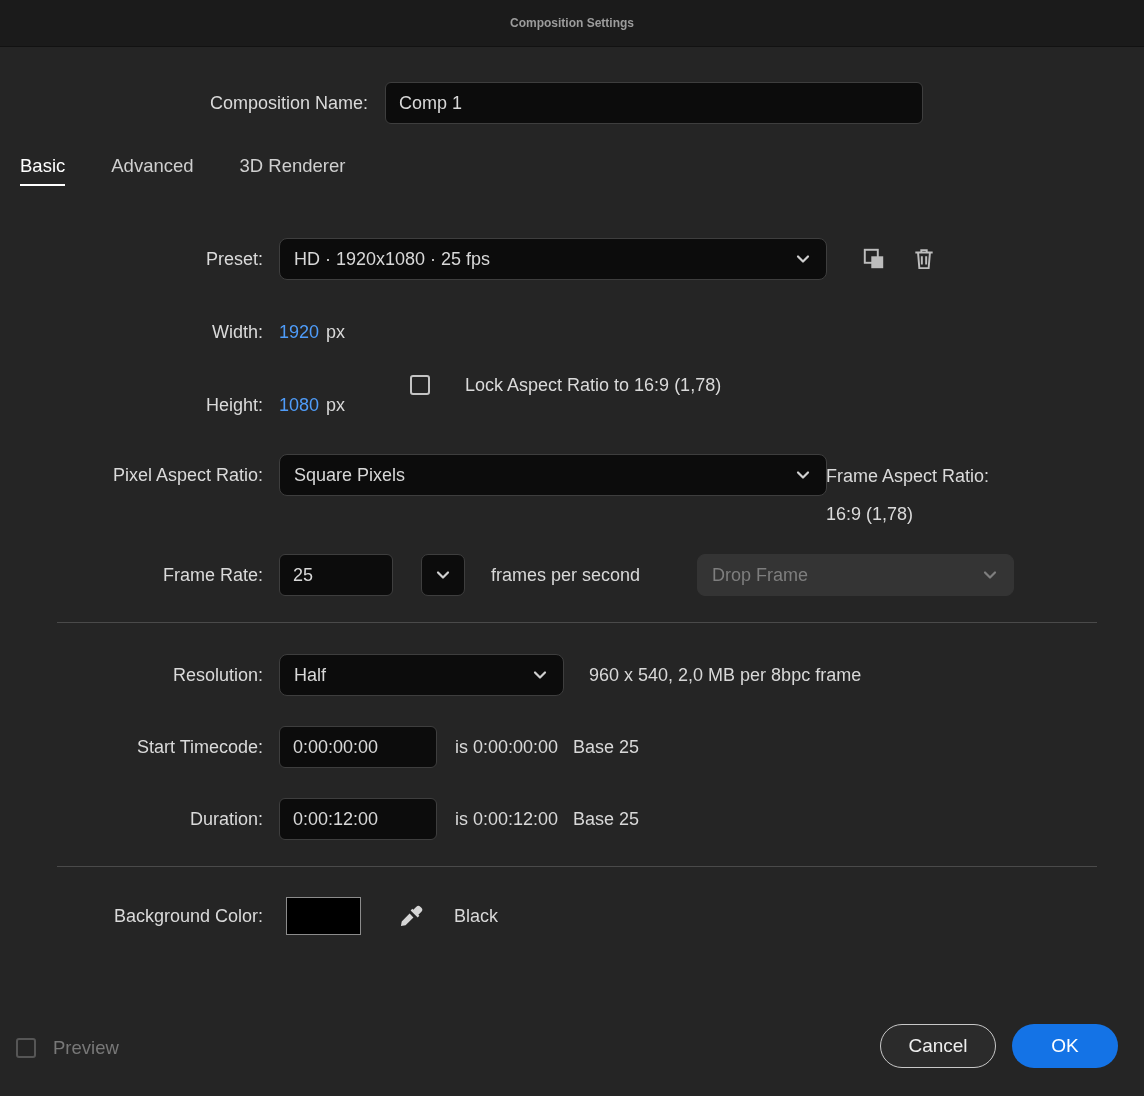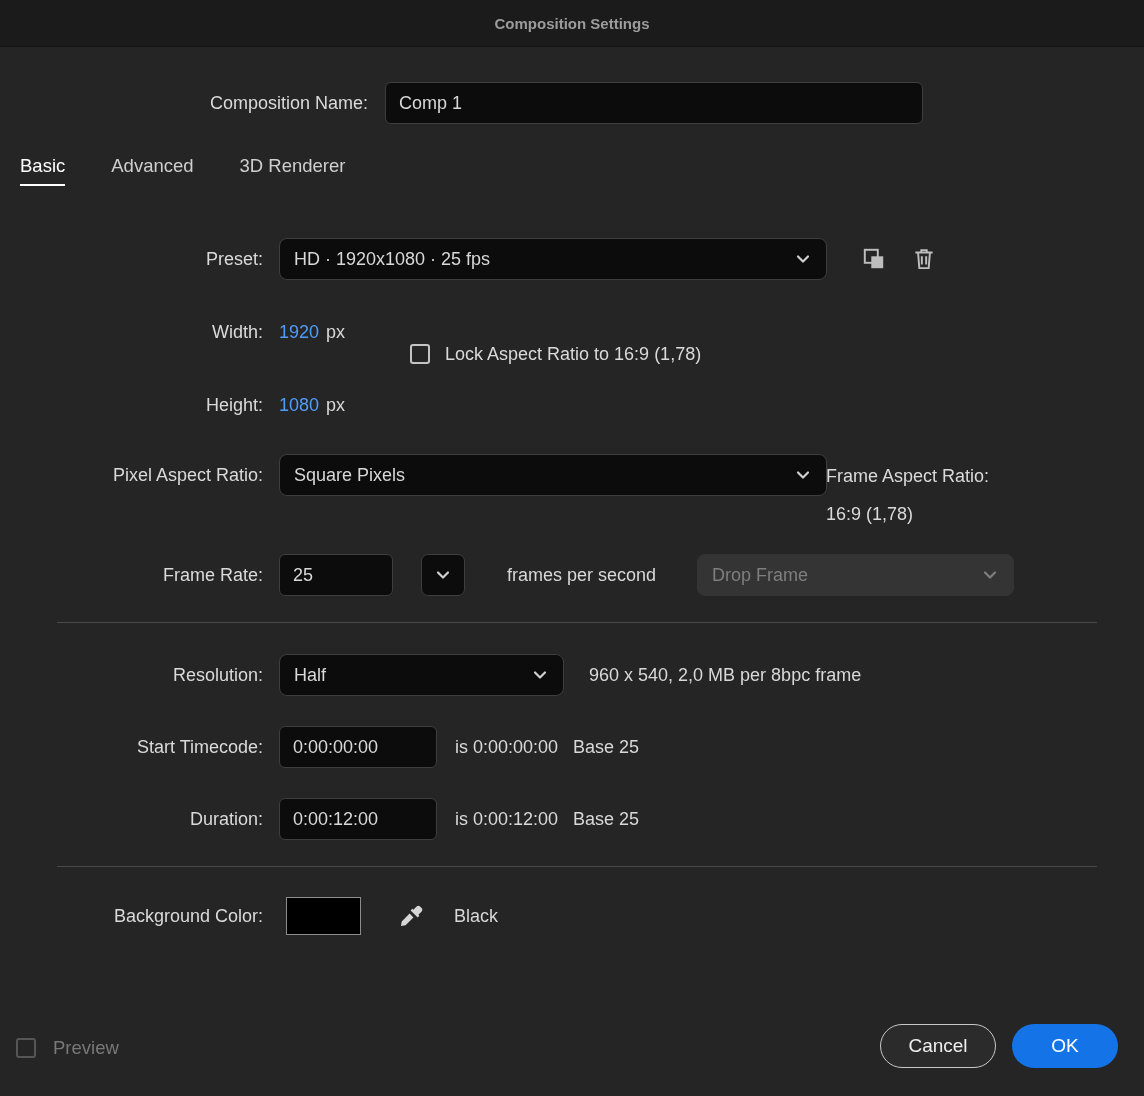--- a/index.html
+++ b/index.html
@@ -1,20 +1,20 @@
 <!DOCTYPE html>
 <html><head>
 <meta charset="utf-8">
 <style>
   html,body { margin:0; padding:0; background:#252525; font-family:"Liberation Sans",sans-serif; }
   .dialog { position:relative; width:1144px; height:1096px; background:#252525; overflow:hidden; color:#d8d8d8; }
 
   .titlebar { position:absolute; top:0; left:0; right:0; height:46px; background:#1b1b1b;
               display:flex; align-items:center; justify-content:center;
-              font-size:15px; font-weight:bold; color:#9c9c9c; border-bottom:1px solid #121212; }
+              font-size:12px; font-weight:bold; color:#9c9c9c; border-bottom:1px solid #121212; }
 
   .row { position:absolute; display:flex; align-items:center; left:0; }
   .col-label { width:279px; padding-right:16px; box-sizing:border-box; text-align:right;
                font-size:18px; color:#dadada; flex:none; }
 
   .field { background:#0c0c0c; border:1px solid #3e3e3e; border-radius:6px; color:#d8d8d8;
            font-size:18px; font-family:"Liberation Sans",sans-serif; }
   input.field { height:42px; padding:0 13px; box-sizing:border-box; outline:none; }
 
   .dropdown { background:#0c0c0c; border:1px solid #3e3e3e; border-radius:8px; height:42px;
@@ -90,21 +90,21 @@
         </svg>
     </div>
   </div>
 
   <div class="row" style="top:319px; height:26px;">
     <div class="col-label">Width:</div>
     <span class="blue" style="font-size:18px;">1920</span>
     <span class="unit">px</span>
   </div>
 
-  <div class="row" style="top:341px; left:410px; height:26px;">
+  <div class="row" style="top:372px; left:410px; height:26px;gap:20px;">
     <div class="checkbox"></div>
     <span style="margin-left:15px; font-size:18px; color:#dadada;">Lock Aspect Ratio to 16:9 (1,78)</span>
   </div>
 
   <div class="row" style="top:392px; height:26px;">
     <div class="col-label">Height:</div>
     <span class="blue" style="font-size:18px;">1080</span>
     <span class="unit">px</span>
   </div>
 
@@ -124,21 +124,21 @@
   </div>
 
   <div class="row" style="top:554px;">
     <div class="col-label">Frame Rate:</div>
     <input class="field" style="width: 114px;" value="25">
     <div class="dropdown" style="width:44px; margin-left:28px; justify-content:center; padding:0; border-radius:7px;">
       <svg width="18" height="18" viewBox="0 0 18 18">
           <polyline points="4,6.5 9,11.5 14,6.5" fill="none" stroke="#d0d0d0" stroke-width="2.2" stroke-linecap="round" stroke-linejoin="round"></polyline>
         </svg>
     </div>
-    <span class="info-text" style="margin-left:42px;">frames per second</span>
+    <span class="info-text" style="margin-left:26px;">frames per second</span>
   </div>
   <div class="dropdown disabled" style="position:absolute; left:697px; top:554px; width:317px;">
     <span>Drop Frame</span>
     <svg class="chev" width="18" height="18" viewBox="0 0 18 18">
         <polyline points="4,6.5 9,11.5 14,6.5" fill="none" stroke="#7e7e7e" stroke-width="2.2" stroke-linecap="round" stroke-linejoin="round"></polyline>
       </svg>
   </div>
 
   <div class="divider" style="top:622px;"></div>
 

